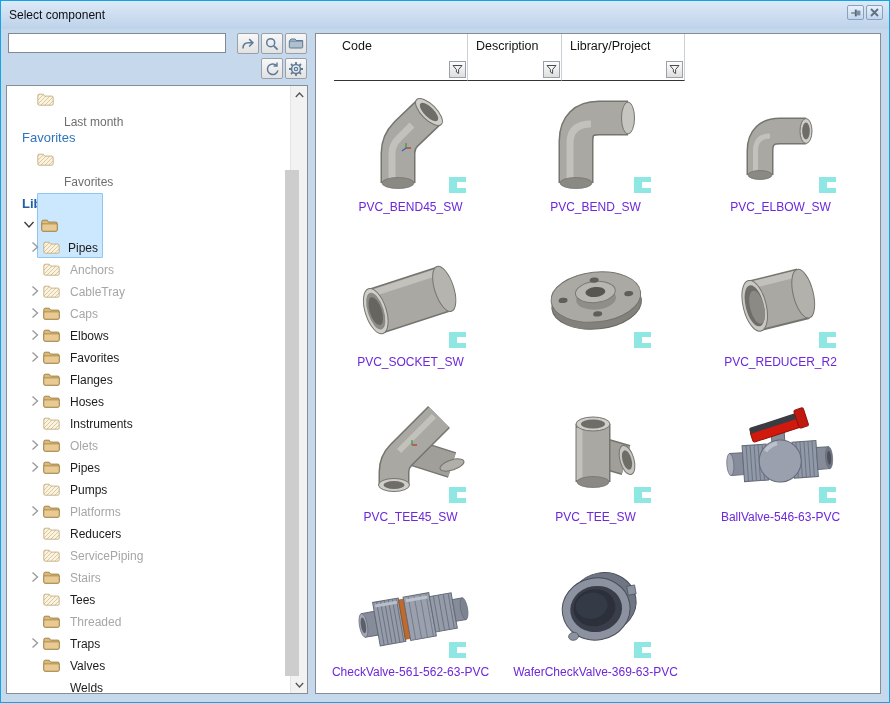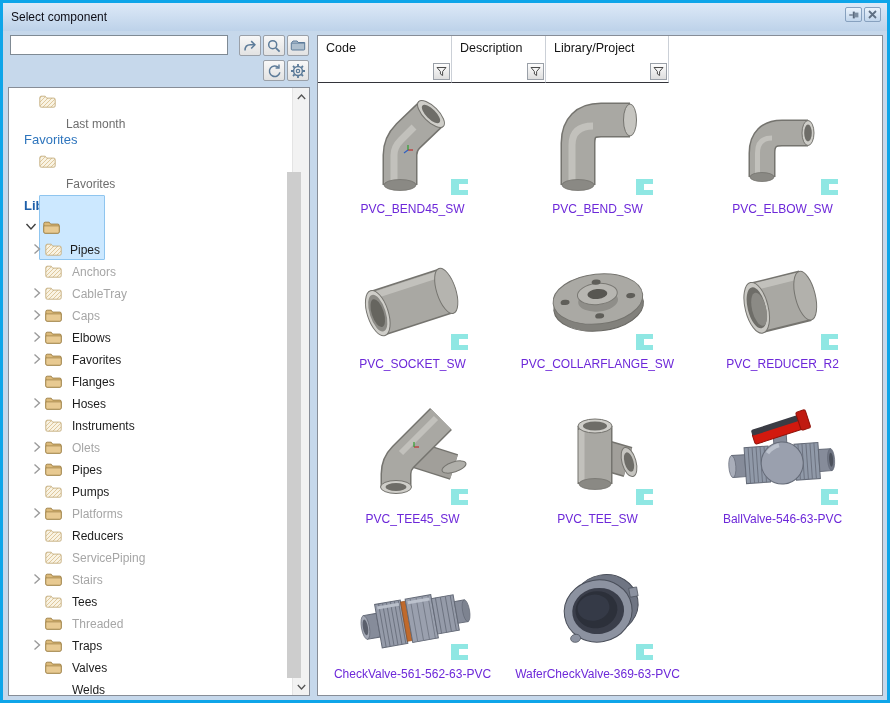--- a/index.html
+++ b/index.html
@@ -1,16 +1,16 @@
 <!DOCTYPE html>
 <html><head>
 <meta charset="utf-8">
 <style>
   html,body{margin:0;padding:0;background:#e9edf2;font-family:"Liberation Sans",sans-serif;}
-  .window{position:relative;width:890px;height:703px;background:#c6d8eb;border:3px solid #0ea5e9;box-sizing:border-box;overflow:hidden;}
+  .window{position:relative;width:890px;height:703px;background:#c6d8eb;border:1px solid #0ea5e9;box-sizing:border-box;overflow:hidden;}
   
   .titlebar{position:absolute;left:0;top:0;width:100%;height:28px;background:linear-gradient(#dde9f7,#bdd2e9);}
   .title{position:absolute;left:8px;top:7px;font-size:12px;color:#0d0d16;}
   .win-btn{position:absolute;top:4px;width:17px;height:15px;background:linear-gradient(#eaf2fb,#c2d6ec);border:1px solid #87a1bf;border-radius:2px;display:flex;align-items:center;justify-content:center;padding:0;box-sizing:border-box;cursor:default;}
   .win-btn.pin{right:25px}.win-btn.close{right:6px}
   
   .search-input{position:absolute;left:7px;top:32px;width:218px;height:20px;border:1px solid #7f8a94;font:12px "Liberation Sans",sans-serif;padding:1px 4px;box-sizing:border-box;background:#fff;}
   .tool-btn{position:absolute;width:22px;height:21px;background:linear-gradient(#f8f8f8,#e2e2e2);border:1px solid #9aa0a8;border-radius:2px;display:flex;align-items:center;justify-content:center;padding:0;box-sizing:border-box;}
   .b-go{left:236px;top:32px}.b-find{left:260px;top:32px}.b-open{left:284px;top:32px}
   .b-refresh{left:260px;top:57px}.b-gear{left:284px;top:57px}
@@ -30,21 +30,21 @@
   .shead{font-size:13px;color:#2e75bd;padding-left:15px;height:22px;display:flex;align-items:center;}
   .shead.bold{font-weight:bold;color:#1d5fa9;}
   .mt-fav{margin-top:16px}.mt-lib{margin-top:22px}
   
   .vsb{position:absolute;right:0;top:0;bottom:0;width:17px;background:#f2f2f2;border-left:1px solid #e4e4e4;box-sizing:border-box;}
   .vsb .sb-btn{position:absolute;left:0;width:16px;height:17px;display:flex;align-items:center;justify-content:center;background:#f2f2f2;}
   .vsb .up{top:0}.vsb .down{bottom:0}
   .vsb .thumb{position:absolute;left:1px;width:14px;top:84px;height:506px;background:#cdcdcd;}
   
   .grid-panel{position:absolute;left:314px;top:32px;width:566px;height:661px;background:#fff;border:1px solid #878d97;box-sizing:border-box;}
-  .ghead{position:relative;height:47px;display:flex;}
+  .ghead{position:relative;height:47px;display:flex;margin-left:18px;}
   .gcell{position:relative;border-right:1px solid #cbd0d7;border-bottom:1px solid #33343a;box-sizing:border-box;background:#fff;}
   .gc0{width:134px}.gc1{width:94px}.gc2{width:123px}
   .clab{display:block;padding:5px 0 0 8px;font-size:12.5px;color:#141414;white-space:nowrap;}
   .fbtn{position:absolute;right:1px;bottom:2px;width:17px;height:17px;background:linear-gradient(#fdfdfd,#dedede);border:1px solid #9aa0a8;display:flex;align-items:center;justify-content:center;padding:0;box-sizing:border-box;}
   .tiles{position:absolute;left:2px;top:53px;display:grid;grid-template-columns:repeat(3,185px);}
   .tile{position:relative;width:185px;height:155px;}
   .thumb{position:absolute;left:50%;top:6px;transform:translateX(-50%);}
   .cbadge{position:absolute;left:calc(50% + 38px);top:90px;width:17px;height:16px;background:#8fe7e3;}
   .cbadge::after{content:"";position:absolute;right:0;top:5px;width:9px;height:6px;background:#fff;}
   .tlabel{position:absolute;top:113px;left:0;width:100%;text-align:center;font-size:12px;color:#6d28d9;white-space:nowrap;}
@@ -529,21 +529,20 @@
             <ellipse cx="65" cy="51" rx="20" ry="10.5" fill="#8f8e89"></ellipse>
             <ellipse cx="65" cy="44" rx="20" ry="10.5" fill="#b7b6b1" stroke="#7a7974"></ellipse>
             <ellipse cx="65" cy="44" rx="10" ry="5" fill="#575651"></ellipse>
             <ellipse cx="65" cy="32" rx="4.5" ry="2.6" fill="#5f5e59"></ellipse>
             <ellipse cx="32" cy="49" rx="4.5" ry="2.6" fill="#5f5e59"></ellipse>
             <ellipse cx="98" cy="49" rx="4.5" ry="2.6" fill="#5f5e59"></ellipse>
             <ellipse cx="65" cy="66" rx="4.5" ry="2.6" fill="#5f5e59"></ellipse>
           </g>
         </svg>
         <span class="cbadge"></span>
-        <span class="tlabel">PVC_COLLARFLANGE_SW</span>
       </div>
 
       <div class="tile">
         <svg class="thumb" width="130" height="100" viewBox="0 0 130 100">
           <g transform="rotate(-14 62 52)">
             <path d="M38,52 H88" stroke="#75746f" stroke-width="52" fill="none"></path>
             <path d="M38,52 H88" stroke="#a9a8a3" stroke-width="48" fill="none"></path>
             <path d="M42,31 H86" stroke="#c2c1bc" stroke-width="7" fill="none"></path>
             <ellipse cx="88" cy="52" rx="10" ry="25" fill="#b2b1ac" stroke="#75746f"></ellipse>
             <ellipse cx="38" cy="52" rx="11.5" ry="26" fill="#c9c8c3" stroke="#75746f"></ellipse>

